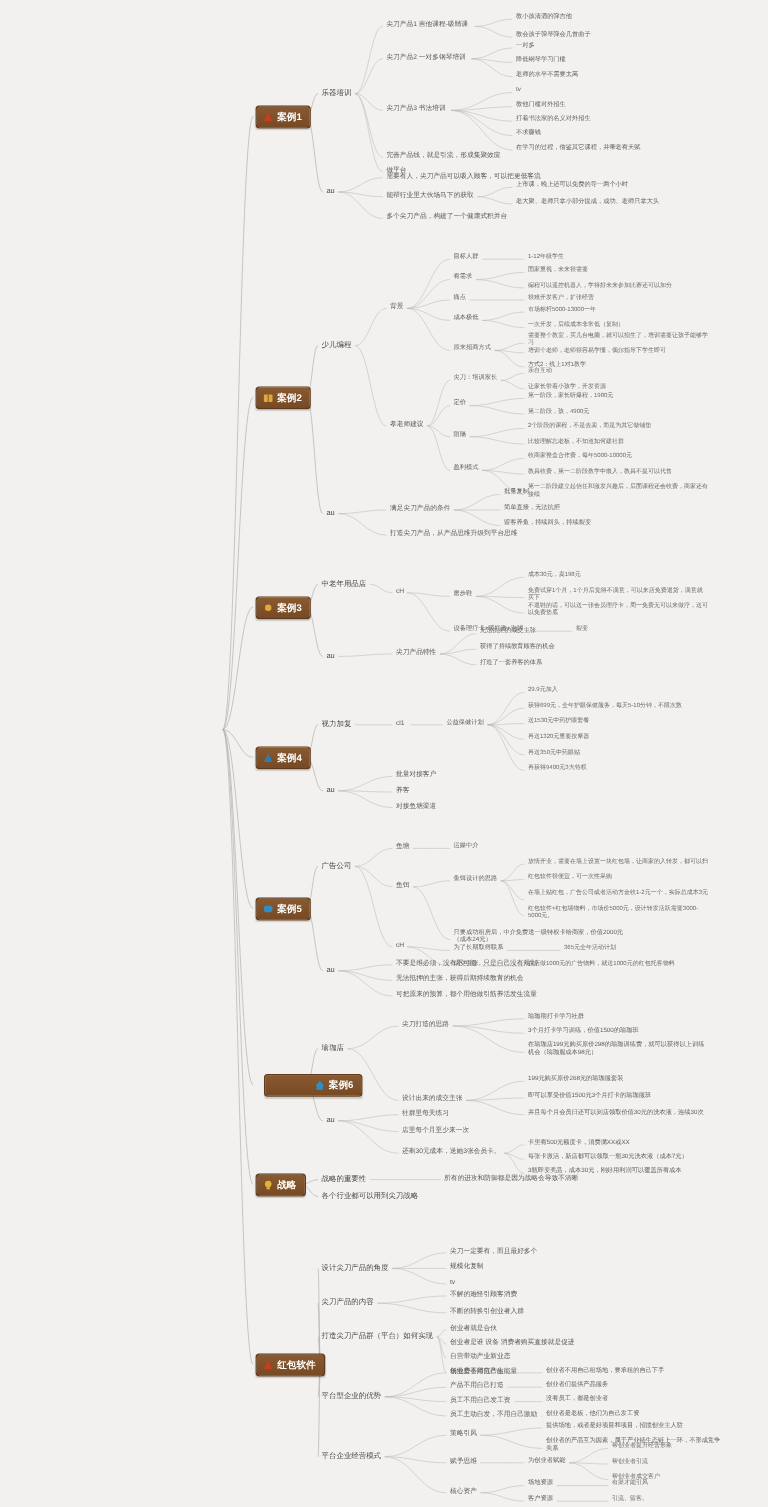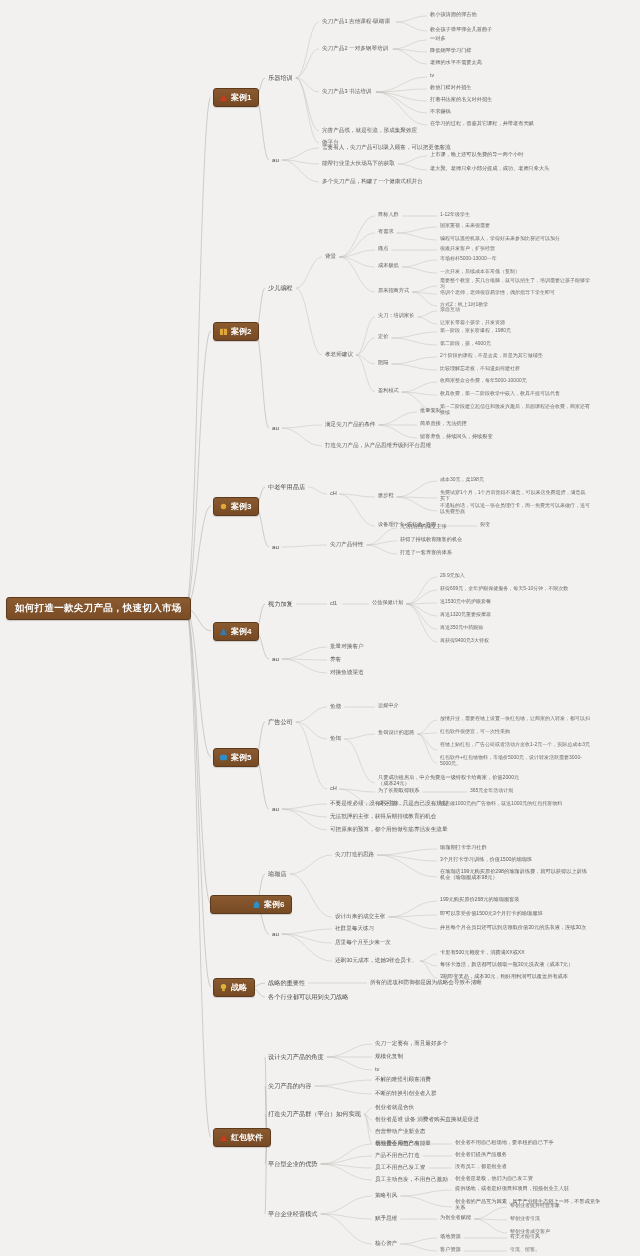--- a/index.html
+++ b/index.html
@@ -242,21 +242,20 @@
       <path d="M 400.4 1219 C 416.87 1219, 420.53 1219, 437 1219" class="link thin"></path>
       <path d="M 474.2 1219 C 488.96 1219, 492.24 1207, 507 1207" class="link thin"></path>
       <path d="M 474.2 1219 C 488.96 1219, 492.24 1220, 507 1220" class="link thin"></path>
       <path d="M 474.2 1219 C 488.96 1219, 492.24 1233, 507 1233" class="link thin"></path>
       <path d="M 320.6 1214 C 343.73 1214, 348.87 1244, 372 1244" class="link thin"></path>
       <path d="M 400.4 1244 C 416.87 1244, 420.53 1238, 437 1238" class="link thin"></path>
       <path d="M 463.8 1238 C 483.24 1238, 487.56 1238, 507 1238" class="link thin"></path>
       <path d="M 400.4 1244 C 416.87 1244, 420.53 1251, 437 1251" class="link thin"></path>
       <path d="M 463.8 1251 C 483.24 1251, 487.56 1251, 507 1251" class="link thin"></path>
     </svg>
-<div class="node root-node" style="left: 6px; top: 597px;">如何打造一款尖刀产品，快速切入市场</div>
     <div class="node l1-node" style="left: 213px; top: 88px;">
       <span class="l1-icon"><svg viewBox="0 0 10 10">
           <polygon points="5,1 9,9 1,9" fill="#cc3b1e"></polygon>
         </svg></span>
       <span>案例1</span>
     </div>
     <div class="node l2-node" style="left: 268px; top: 74px;">乐器培训</div>
     <div class="node l3-node" style="left: 322px; top: 18px;">尖刀产品1 吉他课程-吸睛课</div>
     <div class="node l4-node" style="left: 430px; top: 12px;">教小孩清酒的弹吉他</div>
     <div class="node l4-node" style="left: 430px; top: 27px;">教会孩子弹琴弹会几首曲子</div>
@@ -377,21 +376,21 @@
     <div class="node l4-node wrap" style="left: 378px; top: 775px; max-width: 150px;">只要成功租房后，中介免费送一级特权卡给商家，价值2000元（成本24元）</div>
     <div class="node l3-node" style="left: 330px; top: 785px;">cH</div>
     <div class="node l4-node" style="left: 378px; top: 788px;">为了长期取得联系</div>
     <div class="node l5-node" style="left: 470px; top: 788px;">365元全年活动计划</div>
     <div class="node l4-node" style="left: 378px; top: 801px;">成交主张</div>
     <div class="node l5-node wrap" style="left: 440px; top: 801px; max-width: 150px;">在店做1000元的广告物料，就送1000元的红包托客物料</div>
     <div class="node l2-node" style="left: 272px; top: 805px;">au</div>
     <div class="node l3-node" style="left: 330px; top: 800px;">不要是维必须，没有不可能，只是自己没有规划</div>
     <div class="node l3-node" style="left: 330px; top: 813px;">无法抵押的主张，获得后期持续教育的机会</div>
     <div class="node l3-node" style="left: 330px; top: 826px;">可把原来的预算，都个用他做引筋养活发生流量</div>
-    <div class="node l1-node" style="left: 210px; top: 895px; padding-left: 41px;">
+    <div class="node l1-node" style="left: 220px; top: 895px; padding-left: 41px;">
       <span class="l1-icon"><svg viewBox="0 0 10 10">
           <polygon points="5,1 9,5 8,5 8,9 2,9 2,5 1,5" fill="#2f8ec4"></polygon>
         </svg></span>
       <span>案例6</span>
     </div>
     <div class="node l2-node" style="left: 268px; top: 870px;">瑜珈店</div>
     <div class="node l3-node" style="left: 335px; top: 851px;">尖刀打造的思路</div>
     <div class="node l4-node" style="left: 440px; top: 845px;">瑜珈期打卡学习社群</div>
     <div class="node l4-node" style="left: 440px; top: 857px;">3个月打卡学习训练，价值1500的瑜珈班</div>
     <div class="node l4-node wrap" style="left: 440px; top: 869px; max-width: 150px;">在瑜珈店199元购买原价298的瑜珈训练费，就可以获得以上训练机会（瑜珈服成本98元）</div>

